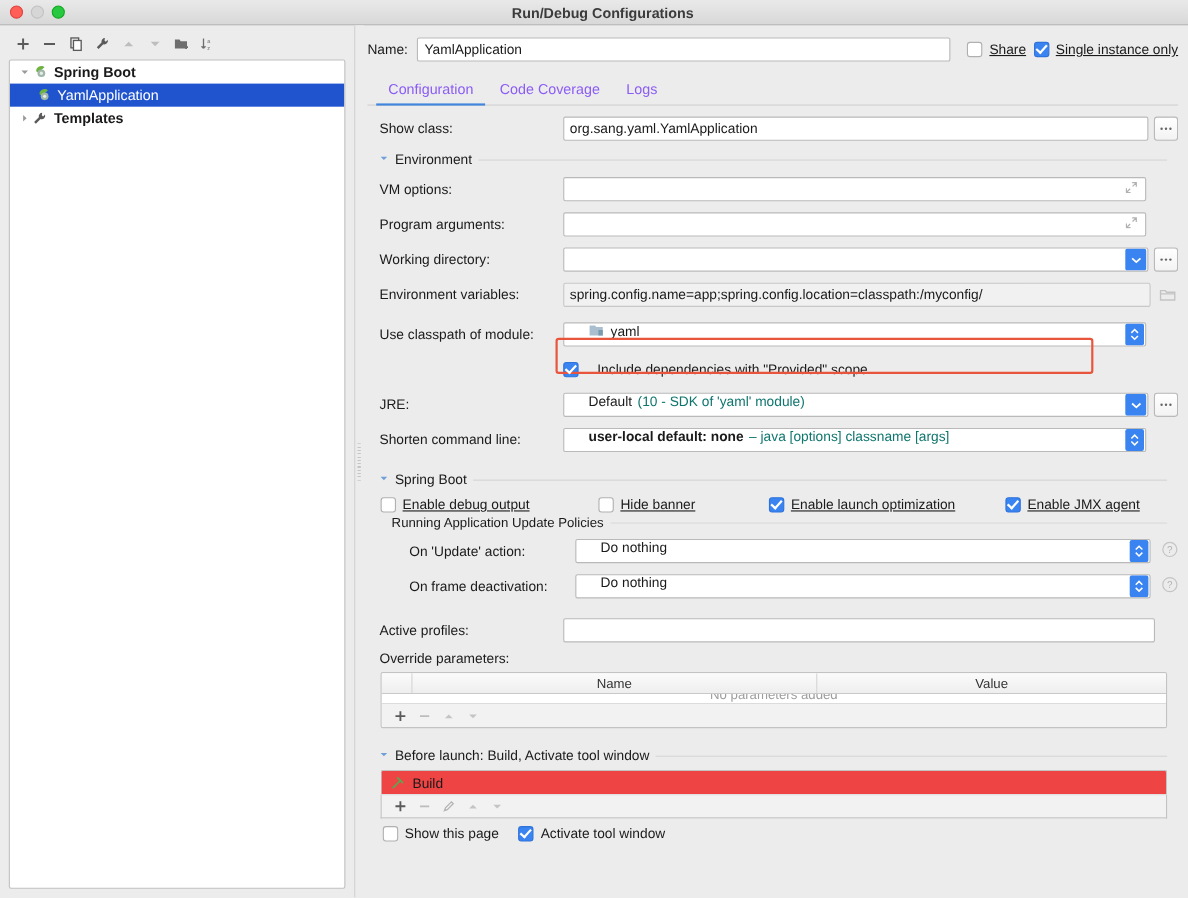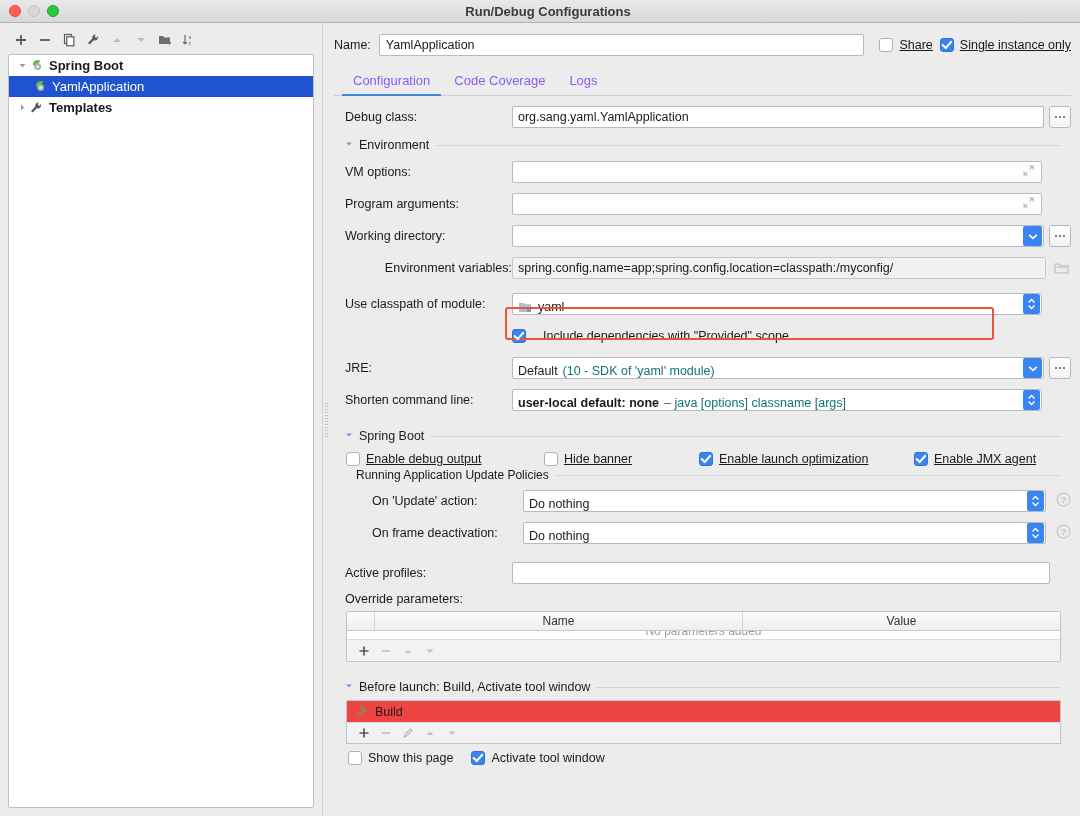--- a/index.html
+++ b/index.html
@@ -173,21 +173,21 @@
   }
   .spin-btn {
     width: 17px; height: 20px; flex: none;
     background: #3a84f2; border-radius: 2px;
     display: flex; flex-direction: column; align-items: center; justify-content: center;
     gap: 2px; margin-left: -1px;
   }
   .combo {
     flex: 1; height: 22px; background: #fff;
     border: 1px solid #b9b9b9; border-radius: 2px;
-    display: flex; align-items: flex-end; padding: 0 1px 0 5px;
+    display: flex; align-items: flex-start; padding: 0 1px 0 22px;
     font-size: 12.5px; min-width: 0; overflow: hidden;
   }
   .combo .val { white-space: nowrap; overflow: hidden; }
   .combo .muted { color: #0f766e; }
   .combo .strong { font-weight: bold; }
   .folder-ico { color: #bdbdbd; flex: none; width: 20px; display:flex; justify-content:center;}
 
   
   .section {
     display: flex; align-items: center; gap: 6px;
@@ -395,21 +395,21 @@
 
       <div class="tabs">
         <div class="tab active">Configuration</div>
         <div class="tab">Code Coverage</div>
         <div class="tab">Logs</div>
       </div>
 
       <div class="form-area">
 
         <div class="frow">
-          <div class="lbl">Debug class:</div>
+          <div class="lbl">Show class:</div>
           <div class="ctl">
             <div class="tfield">
               <span>org.sang.yaml.YamlApplication</span>
             </div>
             <div class="dots-btn">
               <svg width="12" height="4" viewBox="0 0 12 4">
                   <circle cx="2" cy="2" r="1.1" fill="#666"></circle>
                   <circle cx="6" cy="2" r="1.1" fill="#666"></circle>
                   <circle cx="10" cy="2" r="1.1" fill="#666"></circle>
                 </svg>
@@ -470,21 +470,21 @@
             <div class="dots-btn">
               <svg width="12" height="4" viewBox="0 0 12 4">
                   <circle cx="2" cy="2" r="1.1" fill="#666"></circle>
                   <circle cx="6" cy="2" r="1.1" fill="#666"></circle>
                   <circle cx="10" cy="2" r="1.1" fill="#666"></circle>
                 </svg>
             </div>
           </div>
         </div>
 
-        <div class="frow" style="margin-bottom:14px;text-align:right;">
+        <div class="frow" style="margin-bottom:14px;">
           <div class="lbl">Environment variables:</div>
           <div class="ctl">
             <div class="tfield gray">
               <span>spring.config.name=app;spring.config.location=classpath:/myconfig/</span>
             </div>
             <div class="folder-ico">
               <svg width="15" height="13" viewBox="0 0 15 13">
                   <path d="M1 2.2h4.4l1.1 1.4H14v7.2H1z" fill="none" stroke="#c3c3c3" stroke-width="1.3"></path>
                   <path d="M1 5.2h13" stroke="#c3c3c3" stroke-width="1.2"></path>
                 </svg>

